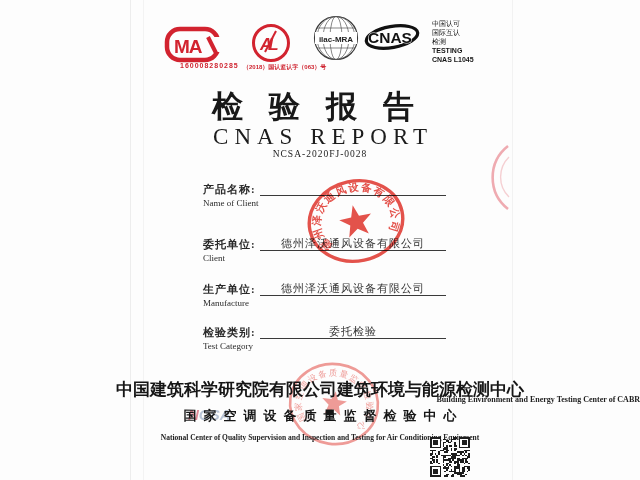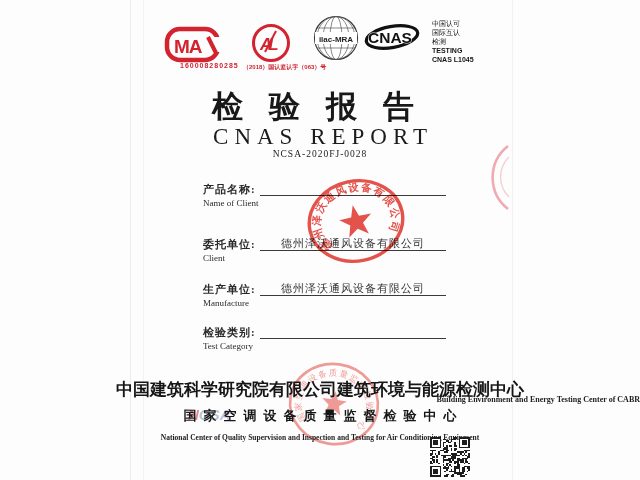--- a/index.html
+++ b/index.html
@@ -124,20 +124,21 @@
 </div>
 <div class="field-row" style="top:281px;">
   <span class="f-label-zh">生产单位:</span>
   <span class="f-label-en">Manufacture</span>
   <span class="f-value">德州泽沃通风设备有限公司</span>
   <span class="f-line"></span>
 </div>
 <div class="field-row" style="top:324px;">
   <span class="f-label-zh">检验类别:</span>
   <span class="f-label-en">Test Category</span>
+  <span class="f-value">委托检验</span>
   <span class="f-line"></span>
 </div>
 
 <div class="abs seal" style="left:286px;top:360px;width:96px;height:88px;opacity:0.5;transform:rotate(8deg);mix-blend-mode:multiply;">
   <svg width="96" height="88" viewBox="0 0 96 88">
     <ellipse cx="48" cy="44" rx="44" ry="40" fill="none" stroke="#e23a32" stroke-width="2.6"></ellipse>
     <path id="cseal-arc2" d="M22.7 63.3 A33 29 0 1 1 73.3 63.3" fill="none"></path>
     <text font-size="8.5" fill="#e23a32" letter-spacing="1.5">
       <textPath href="#cseal-arc2">国家空调设备质量监督检验中心</textPath>
     </text>

